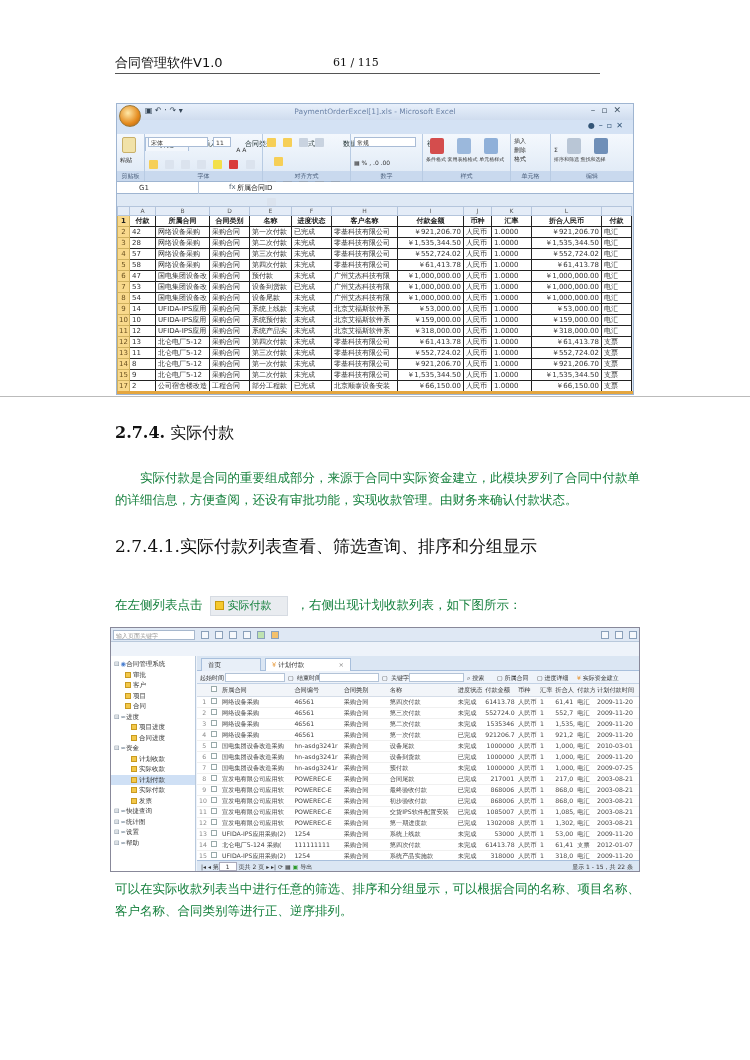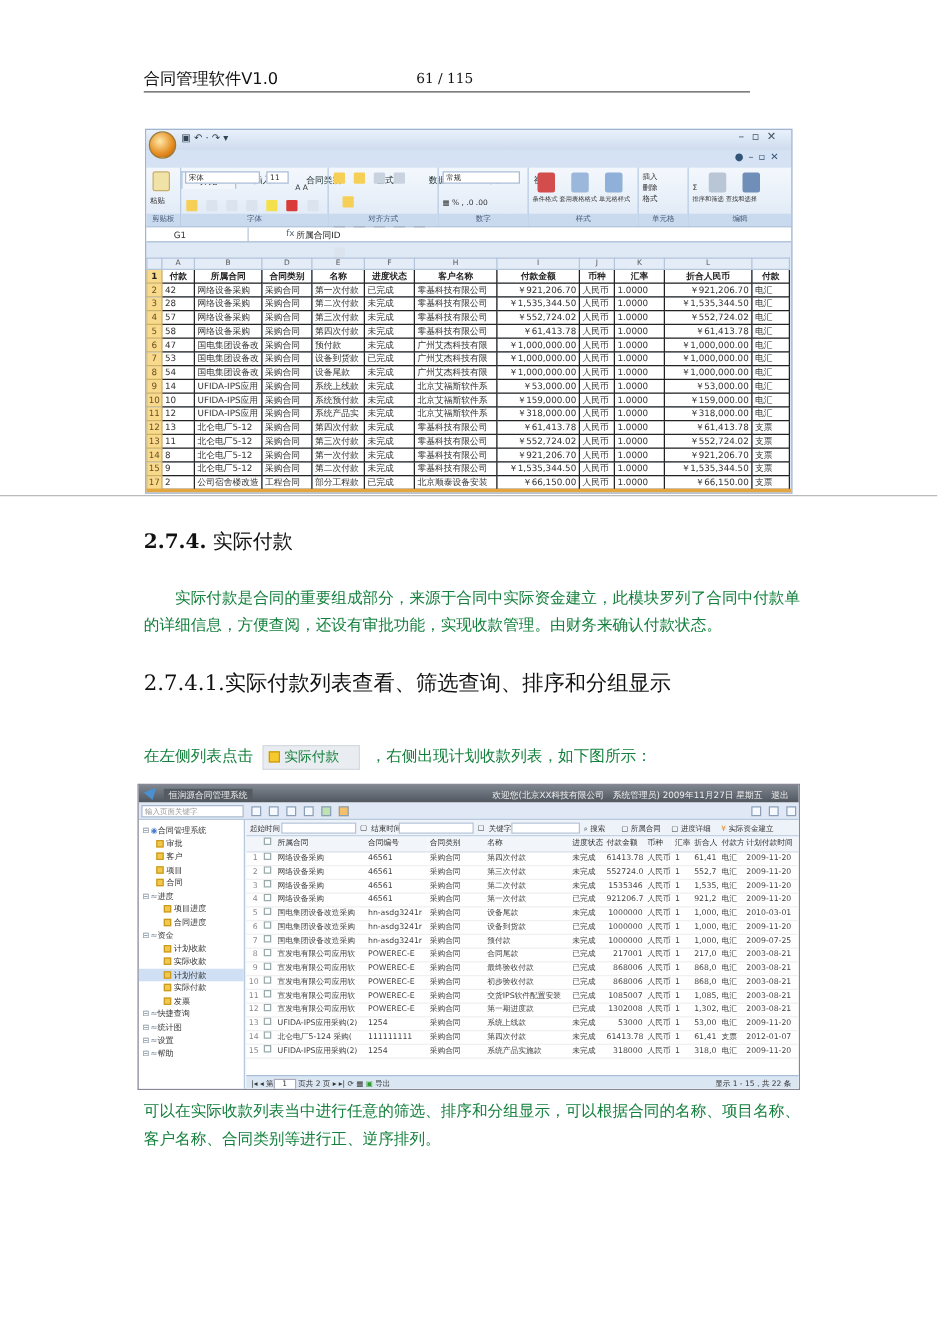--- a/index.html
+++ b/index.html
@@ -96,20 +96,21 @@
 
 <div class="page-header">
   <span class="title">合同管理软件V1.0</span>
   <span class="pageno">61 / 115</span>
 </div>
 
 <div class="excel">
   <div class="xl-title">
     <div class="xl-orb"></div>
     <span class="xl-qat">▣ ↶ · ↷ ▾</span>
+    <span class="xl-wintitle">PaymentOrderExcel[1].xls - Microsoft Excel</span>
     <span class="xl-winbtns">–▫✕</span>
   </div>
   <div class="xl-tabs">
     <span class="xl-tab active">开始</span>
     <span class="xl-tab">插入</span>
     <span class="xl-tab">合同类别</span>
     <span class="xl-tab">公式</span>
     <span class="xl-tab">数据</span>
     <span class="xl-tab">审阅</span>
     <span class="xl-tab">视图</span>
@@ -451,25 +452,20 @@
 </div>
 <div class="para p1">实际付款是合同的重要组成部分，来源于合同中实际资金建立，此模块罗列了合同中付款单的详细信息，方便查阅，还设有审批功能，实现收款管理。由财务来确认付款状态。</div>
 <div class="h4">2.7.4.1.实际付款列表查看、筛选查询、排序和分组显示</div>
 <div class="para p2">
   <span>在左侧列表点击</span>
   <span class="inline-btn"><span class="sq"></span><span>实际付款</span></span>
   <span>，右侧出现计划收款列表，如下图所示：</span>
 </div>
 
 <div class="app">
-  <div class="app-title">
-    <span class="app-logo"></span>
-    <span class="app-name">恒润源合同管理系统</span>
-    <span class="app-user">欢迎您(北京XX科技有限公司　系统管理员) 2009年11月27日 星期五　退出</span>
-  </div>
   <div class="app-toolbar">
     <span class="app-search">输入页面关键字</span>
     <span class="tb-ico" style="left:90px"></span>
     <span class="tb-ico" style="left:104px"></span>
     <span class="tb-ico" style="left:118px"></span>
     <span class="tb-ico" style="left:132px"></span>
     <span class="tb-ico" style="left:146px;background:#bfe3b0"></span>
     <span class="tb-ico" style="left:160px;background:#f3c06b"></span>
     <span class="tb-ico" style="right:30px"></span>
     <span class="tb-ico" style="right:16px"></span>
@@ -489,20 +485,24 @@
       <div class="tree-item" style="padding-left:20px"><span class="fold"></span><span>实际收款</span></div>
       <div class="tree-item sel" style="padding-left:20px"><span class="fold"></span><span>计划付款</span></div>
       <div class="tree-item" style="padding-left:20px"><span class="fold"></span><span>实际付款</span></div>
       <div class="tree-item" style="padding-left:20px"><span class="fold"></span><span>发票</span></div>
       <div class="tree-item" style="padding-left:3px"><span class="tree-exp">⊟</span><span style="color:#789">≈</span><span>快捷查询</span></div>
       <div class="tree-item" style="padding-left:3px"><span class="tree-exp">⊟</span><span style="color:#789">≈</span><span>统计图</span></div>
       <div class="tree-item" style="padding-left:3px"><span class="tree-exp">⊟</span><span style="color:#789">≈</span><span>设置</span></div>
       <div class="tree-item" style="padding-left:3px"><span class="tree-exp">⊟</span><span style="color:#789">≈</span><span>帮助</span></div>
     </div>
   <div class="app-main">
+    <div class="app-tabs">
+      <span class="app-tab" style="left:4px;width:60px">首页</span>
+      <span class="app-tab active" style="left:68px;width:86px"><span style="color:#e48a1d">¥ </span><span>计划付款</span><span style="float:right;color:#888">×</span></span>
+    </div>
     <div class="app-filter">
       <span class="f-lbl" style="left:3px">起始时间</span>
       <span class="f-inp" style="left:28px;width:60px"></span>
       <span class="f-lbl" style="left:91px">▢</span>
       <span class="f-lbl" style="left:100px">结束时间</span>
       <span class="f-inp" style="left:122px;width:60px"></span>
       <span class="f-lbl" style="left:185px">▢</span>
       <span class="f-lbl" style="left:194px">关键字</span>
       <span class="f-inp" style="left:212px;width:55px"></span>
       <span class="f-btn" style="left:270px"><span>⌕ </span><span>搜索</span></span>

